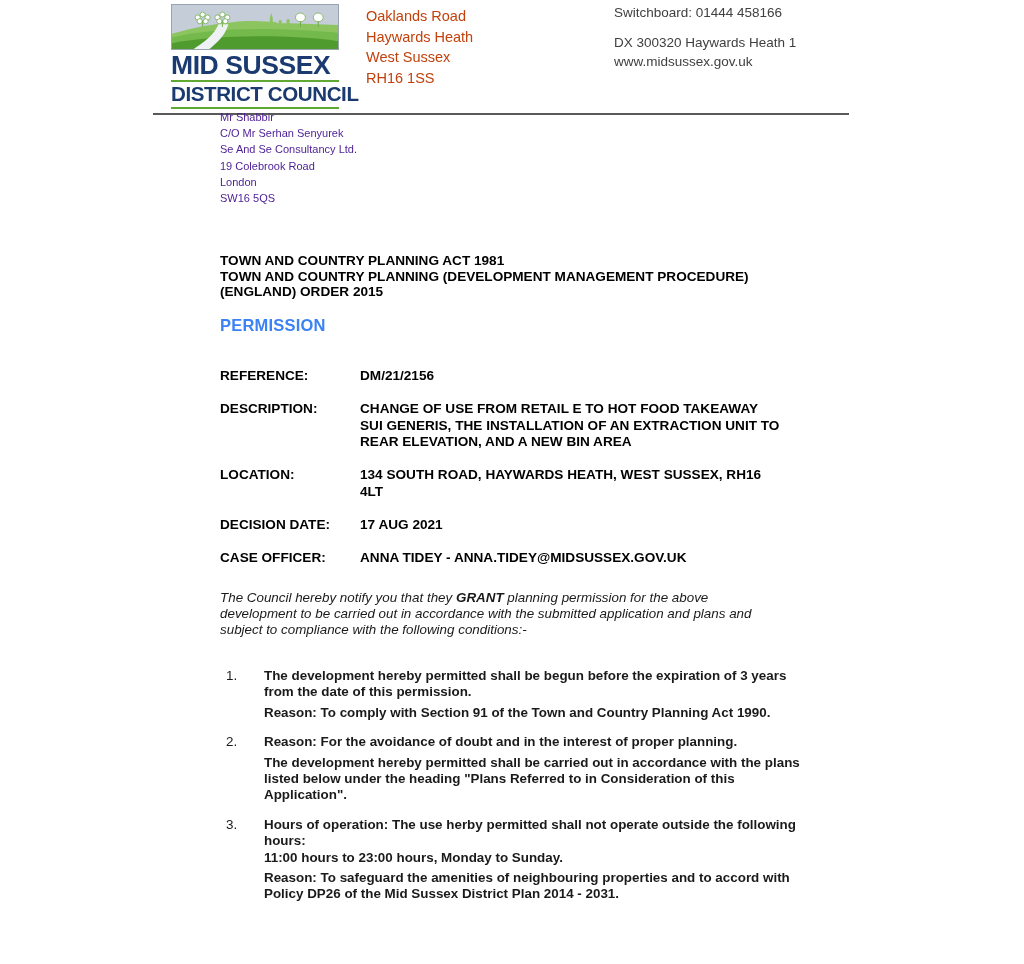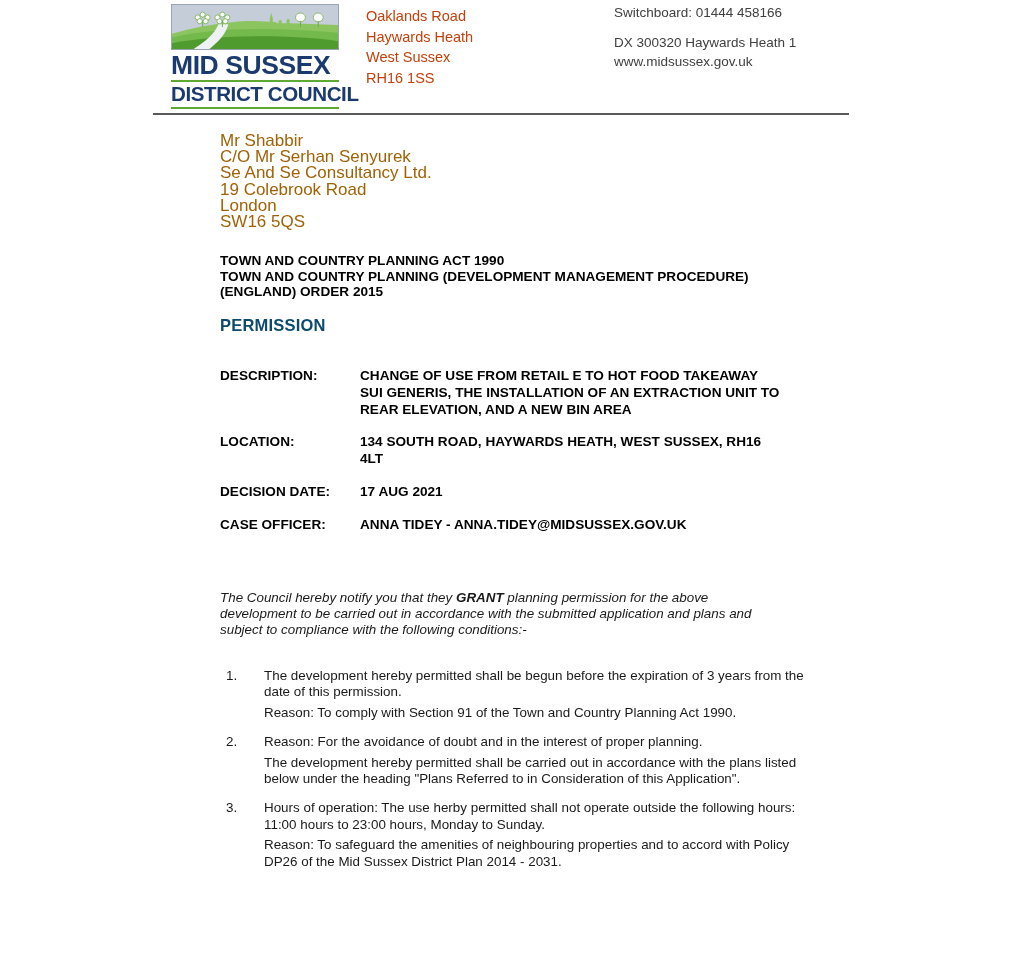--- a/index.html
+++ b/index.html
@@ -93,45 +93,45 @@
     top: 113px;
     width: 696px;
     height: 2px;
     background: #5a5a5a;
   }
 
   
   #recipient {
     position: absolute;
     left: 220px;
-    top: 133px;
-    font-size: 17px;
+    top: 109px;
+    font-size: 11px;
     line-height: 16.2px;
-    color: #a16207;
+    color: #4c1d95;
   }
 
   #statute {
     position: absolute;
     left: 220px;
     top: 253px;
     font-size: 13.6px;
     font-weight: bold;
     line-height: 15.6px;
     width: 600px;
     color: #000;
   }
 
   #permission-title {
     position: absolute;
     left: 220px;
     top: 316px;
     font-size: 16.5px;
     font-weight: bold;
     letter-spacing: 0.2px;
-    color: #0c4a6e;
+    color: #3b82f6;
   }
 
   #details {
     position: absolute;
     left: 220px;
     top: 368px;
     width: 620px;
   }
   .detail-row {
     display: flex;
@@ -186,20 +186,21 @@
   }
   .condition-body {
     flex: 1 1 auto;
     font-size: 13.4px;
     line-height: 16.4px;
     color: #1a1a1a;
     max-width: 540px;
   }
   .condition-body p {
     margin: 0;
+    font-weight: bold;
   }
   .condition-body p + p {
     margin-top: 4px;
   }
   .condition-body p.heading {
     font-weight: bold;
   }
 </style>
 </head>
 <body>
@@ -276,28 +277,32 @@
 <div id="recipient">
   <div>Mr Shabbir</div>
   <div>C/O Mr Serhan Senyurek</div>
   <div>Se And Se Consultancy Ltd.</div>
   <div>19 Colebrook Road</div>
   <div>London</div>
   <div>SW16 5QS</div>
 </div>
 
 <div id="statute">
-  <div>TOWN AND COUNTRY PLANNING ACT 1990</div>
+  <div>TOWN AND COUNTRY PLANNING ACT 1981</div>
   <div>TOWN AND COUNTRY PLANNING (DEVELOPMENT MANAGEMENT PROCEDURE)</div>
   <div>(ENGLAND) ORDER 2015</div>
 </div>
 
 <div id="permission-title">PERMISSION</div>
 
 <div id="details">
+  <div class="detail-row">
+    <div class="detail-label">REFERENCE:</div>
+    <div class="detail-value">DM/21/2156</div>
+  </div>
   <div class="detail-row">
     <div class="detail-label">DESCRIPTION:</div>
     <div class="detail-value">CHANGE OF USE FROM RETAIL E TO HOT FOOD TAKEAWAY SUI GENERIS, THE INSTALLATION OF AN EXTRACTION UNIT TO REAR ELEVATION, AND A NEW BIN AREA</div>
   </div>
   <div class="detail-row">
     <div class="detail-label">LOCATION:</div>
     <div class="detail-value">134 SOUTH ROAD, HAYWARDS HEATH, WEST SUSSEX, RH16 4LT</div>
   </div>
   <div class="detail-row">
     <div class="detail-label">DECISION DATE:</div>

